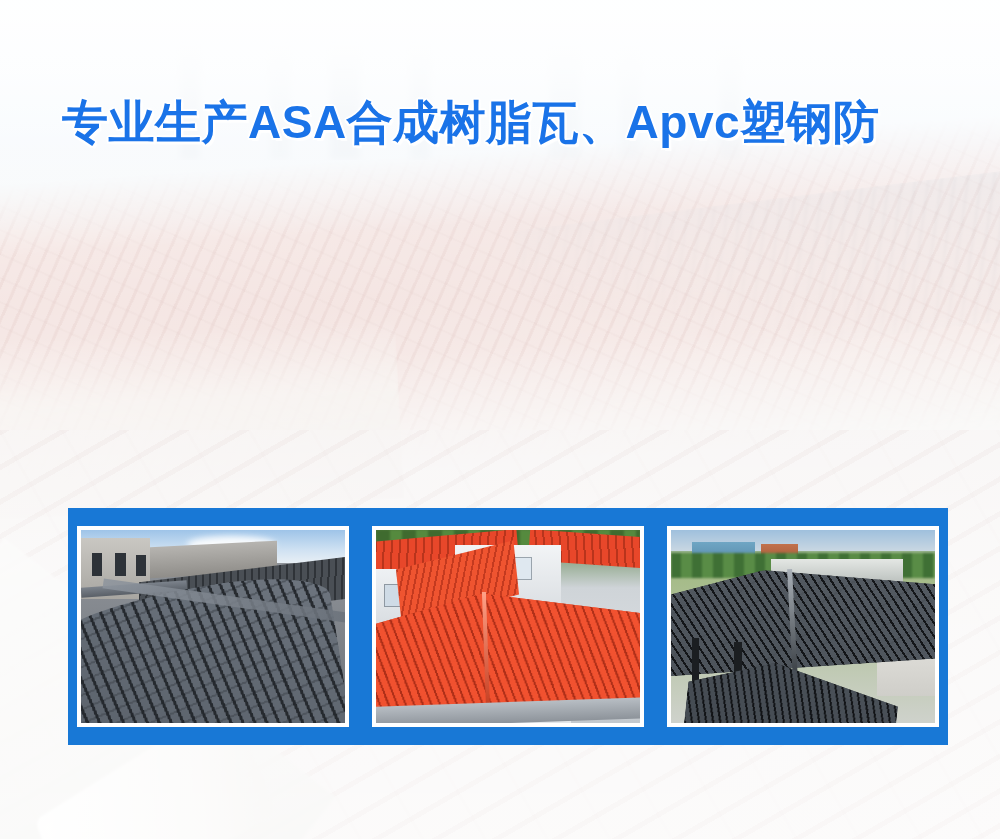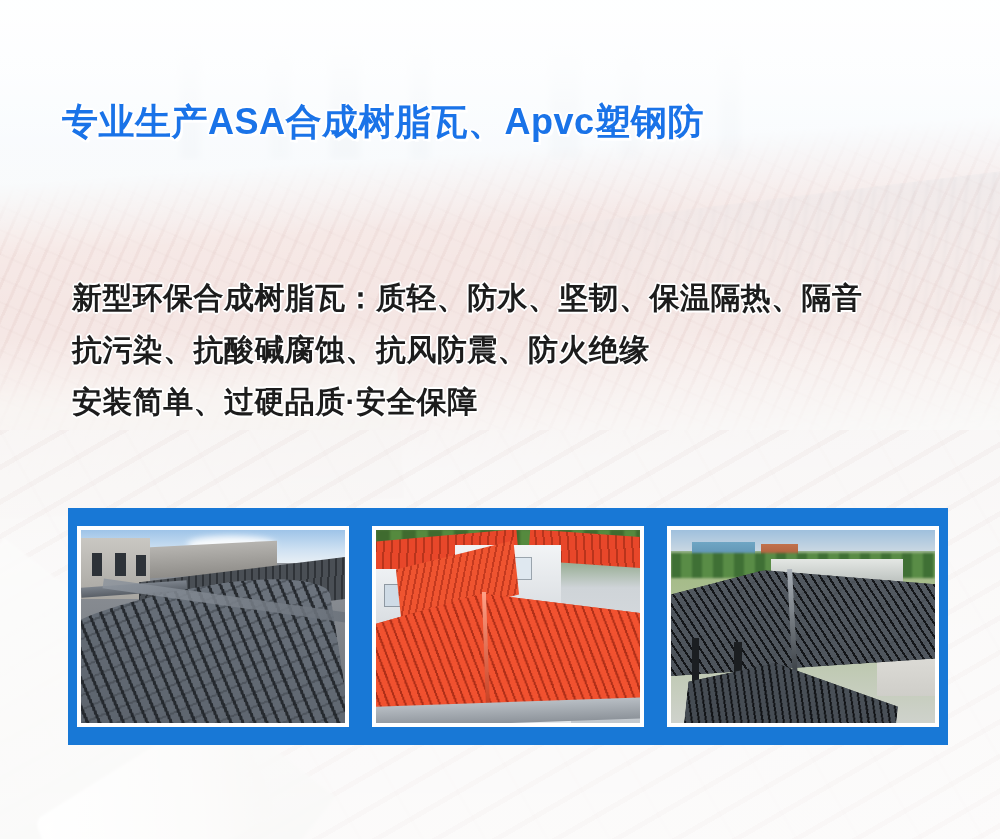--- a/index.html
+++ b/index.html
@@ -144,21 +144,21 @@
 
   
   .content { position: absolute; inset: 0; }
 
   .headline {
     position: absolute;
     left: 62px; top: 92px;
     width: 890px;
   }
   .headline-line {
-    font-size: 36px;
+    font-size: 46px;
     font-weight: 700;
     line-height: 60px;
     letter-spacing: .5px;
     color: #1a73e8;
     white-space: nowrap;
     text-shadow:
       2px 0 0 #fff, -2px 0 0 #fff, 0 2px 0 #fff, 0 -2px 0 #fff,
       1.5px 1.5px 0 #fff, -1.5px 1.5px 0 #fff, 1.5px -1.5px 0 #fff, -1.5px -1.5px 0 #fff,
       2.5px 2.5px 1px rgba(255,255,255,.9);
   }
@@ -338,25 +338,20 @@
     <div class="bg-eave2"></div>
     <div class="bg-haze"></div>
   </div>
 
   <div class="content">
 
     <div class="headline">
       <div class="headline-line">专业生产ASA合成树脂瓦、Apvc塑钢防</div>
     </div>
 
-    <div class="subhead">
-      <div class="subhead-line">新型环保合成树脂瓦：质轻、防水、坚韧、保温隔热、隔音</div>
-      <div class="subhead-line">抗污染、抗酸碱腐蚀、抗风防震、防火绝缘</div>
-      <div class="subhead-line">安装简单、过硬品质·安全保障</div>
-    </div>
 
     <div class="gallery-panel">
 
       <div class="photo-frame">
         <div class="photo ph1">
           <div class="sky"></div>
           <div class="cloud"></div>
           <div class="bldgL"></div>
           <div class="winL1"></div>
           <div class="winL2"></div>

